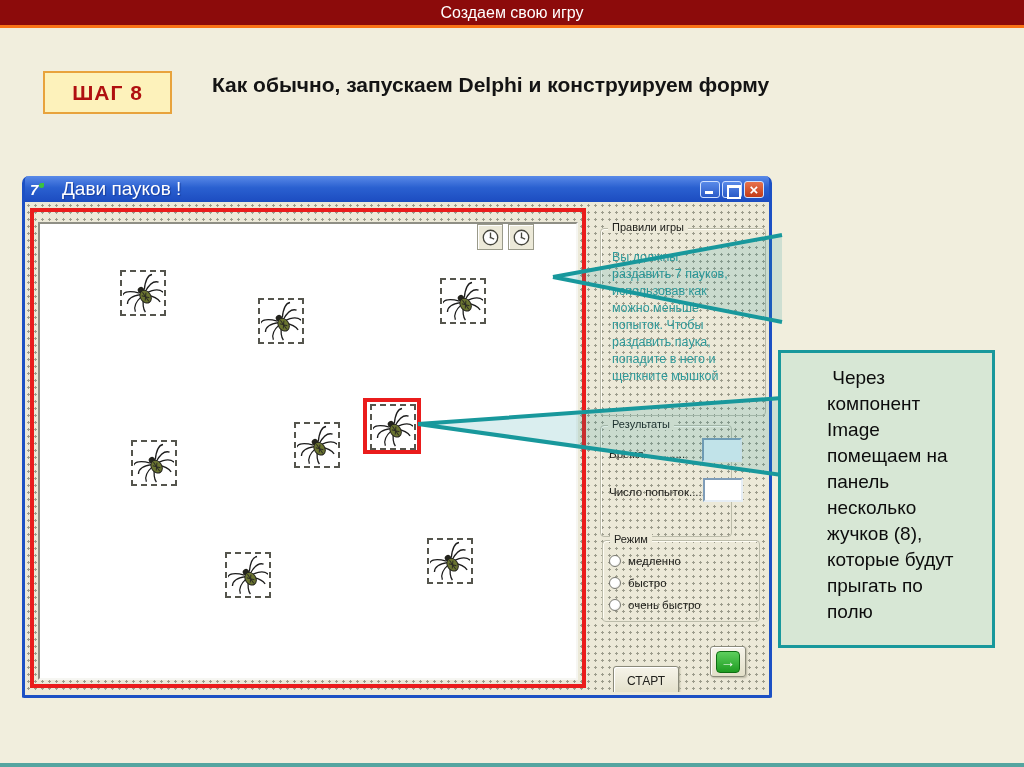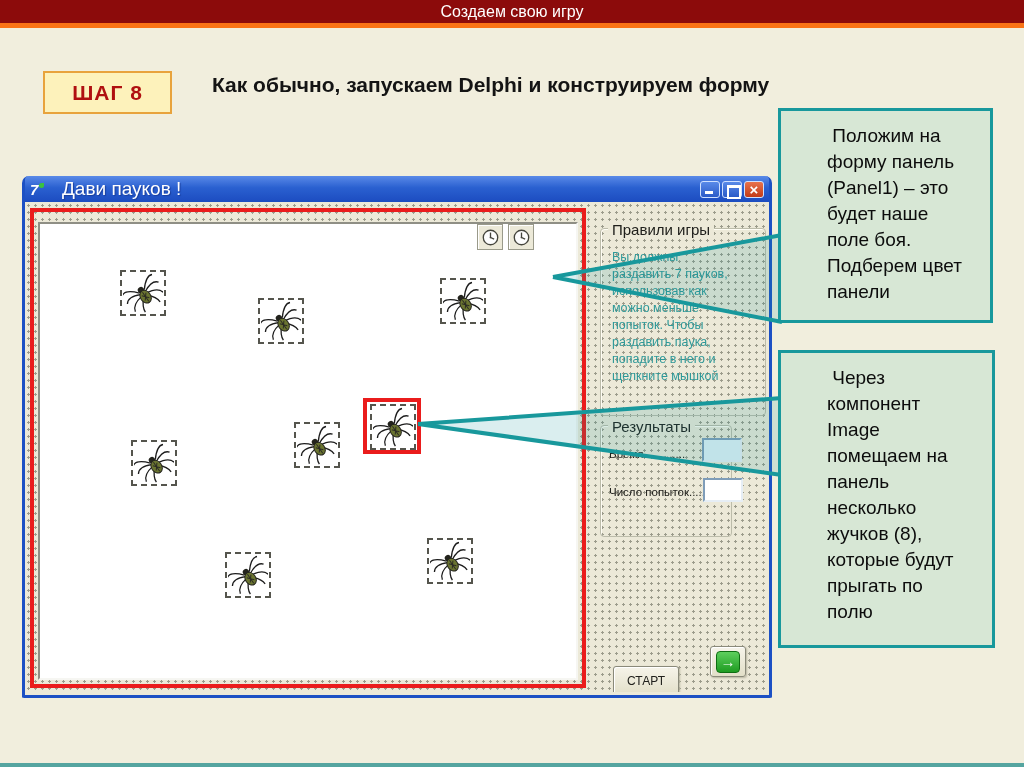--- a/index.html
+++ b/index.html
@@ -3,21 +3,21 @@
 <meta charset="utf-8">
 <style>
   * { margin:0; padding:0; box-sizing:border-box; }
   html,body { width:1024px; height:767px; }
   body { font-family:"Liberation Sans", sans-serif; background:#f1eedd; position:relative; overflow:hidden; }
 
   .slide { position:absolute; inset:0; width:1024px; height:767px; background:#f1eedd; }
 
   
   .header-bar { position:absolute; left:0; top:0; width:1024px; height:28px;
-    background:#8c0b0b; border-bottom:5px solid #f97316;
+    background:#8c0b0b; border-bottom:3px solid #f97316;
     display:flex; align-items:center; justify-content:center; }
   .header-bar span { color:#fff; font-size:16px; }
 
   .bottom-accent { position:absolute; left:0; bottom:0; width:1024px; height:4px; background:#55a5a0; }
 
   .step-badge { position:absolute; left:43px; top:71px; width:129px; height:43px;
     background:#fdf2bb; border:2px solid #e8a33c;
     display:flex; align-items:center; justify-content:center; }
   .step-badge span { color:#b01010; font-weight:bold; font-size:21px; letter-spacing:1px; }
 
@@ -62,21 +62,21 @@
 
   .spider-box { position:absolute; width:46px; height:46px; border:2px dashed #55554d; z-index:4;
     display:flex; align-items:center; justify-content:center; cursor:pointer; background:transparent; }
   .spider-box svg { width:40px; height:40px; }
   .red-highlight { position:absolute; width:58px; height:56px; border:4px solid #ea1c1c; z-index:6; }
 
   
   .groupbox { position:absolute; border:1px solid #bcbcaa; border-radius:4px;
     box-shadow:1px 1px 0 #fffdf4 inset; z-index:2; }
   .groupbox .caption { position:absolute; top:-8px; left:7px; background:#ece9d8; padding:0 4px;
-    font-size:15px; color:#20201c; white-space:nowrap; }
+    font-size:11px; color:#20201c; white-space:nowrap; }
   .gb-rules { left:575px; top:26px; width:166px; height:188px; }
   .rules-text { position:absolute; left:11px; top:20px; width:118px;
     font-size:12.5px; line-height:17px; color:#2e9898; }
   .gb-results { left:575px; top:223px; width:132px; height:112px; }
   .field-label { position:absolute; font-size:11.5px; color:#20201c; white-space:nowrap; }
   .lbl-time { left:8px; top:22px; } .lbl-attempts { left:8px; top:60px; }
   .editbox { position:absolute; width:40px; height:24px; border:2px solid;
     border-color:#7f9db9 #e6eef5 #e6eef5 #7f9db9; cursor:text; }
   .edit-time { left:101px; top:12px; background:#e2f2f8; }
   .edit-attempts { left:102px; top:52px; background:#fff; }
@@ -229,37 +229,49 @@
       </div>
 
       <div class="groupbox gb-results">
         <span class="caption">Результаты</span>
         <span class="field-label lbl-time">Время.............</span>
         <div class="editbox edit-time"></div>
         <span class="field-label lbl-attempts">Число попыток......</span>
         <div class="editbox edit-attempts"></div>
       </div>
 
+      <div class="groupbox gb-mode">
+        <span class="caption">Режим</span>
+        <div class="radio-row radio-1">
+          <span class="circle"></span>
+          <span class="rlabel">медленно</span>
+        </div>
+        <div class="radio-row radio-2">
+          <span class="circle"></span>
+          <span class="rlabel">быстро</span>
+        </div>
+        <div class="radio-row radio-3">
+          <span class="circle"></span>
+          <span class="rlabel">очень быстро</span>
+        </div>
+      </div>
 
       <button class="start-btn">СТАРТ</button>
       <button class="next-btn">
         <span class="green-arrow">→</span>
       </button>
 
     </div>
   </div>
 
   <svg class="connector-layer">
     <polygon points="553,277 782,235 782,322" fill="rgba(24,152,156,0.16)"></polygon>
     <path d="M553 277 L782 235 M553 277 L782 322" stroke="#18989c" stroke-width="4" fill="none"></path>
     <polygon points="418,424 782,398 782,475" fill="rgba(24,152,156,0.16)"></polygon>
     <path d="M418 424 L782 398 M418 424 L782 475" stroke="#18989c" stroke-width="4" fill="none"></path>
   </svg>
 
-  <div class="callout callout-1">
-    <span class="ctext"> Положим на форму панель (Panel1) – это будет наше поле боя. Подберем цвет панели</span>
-  </div>
   <div class="callout callout-2">
     <span class="ctext"> Через компонент Image помещаем на панель несколько жучков (8), которые будут прыгать по полю</span>
   </div>
 
   <div class="bottom-accent"></div>
 </div>
 
 </body></html>

